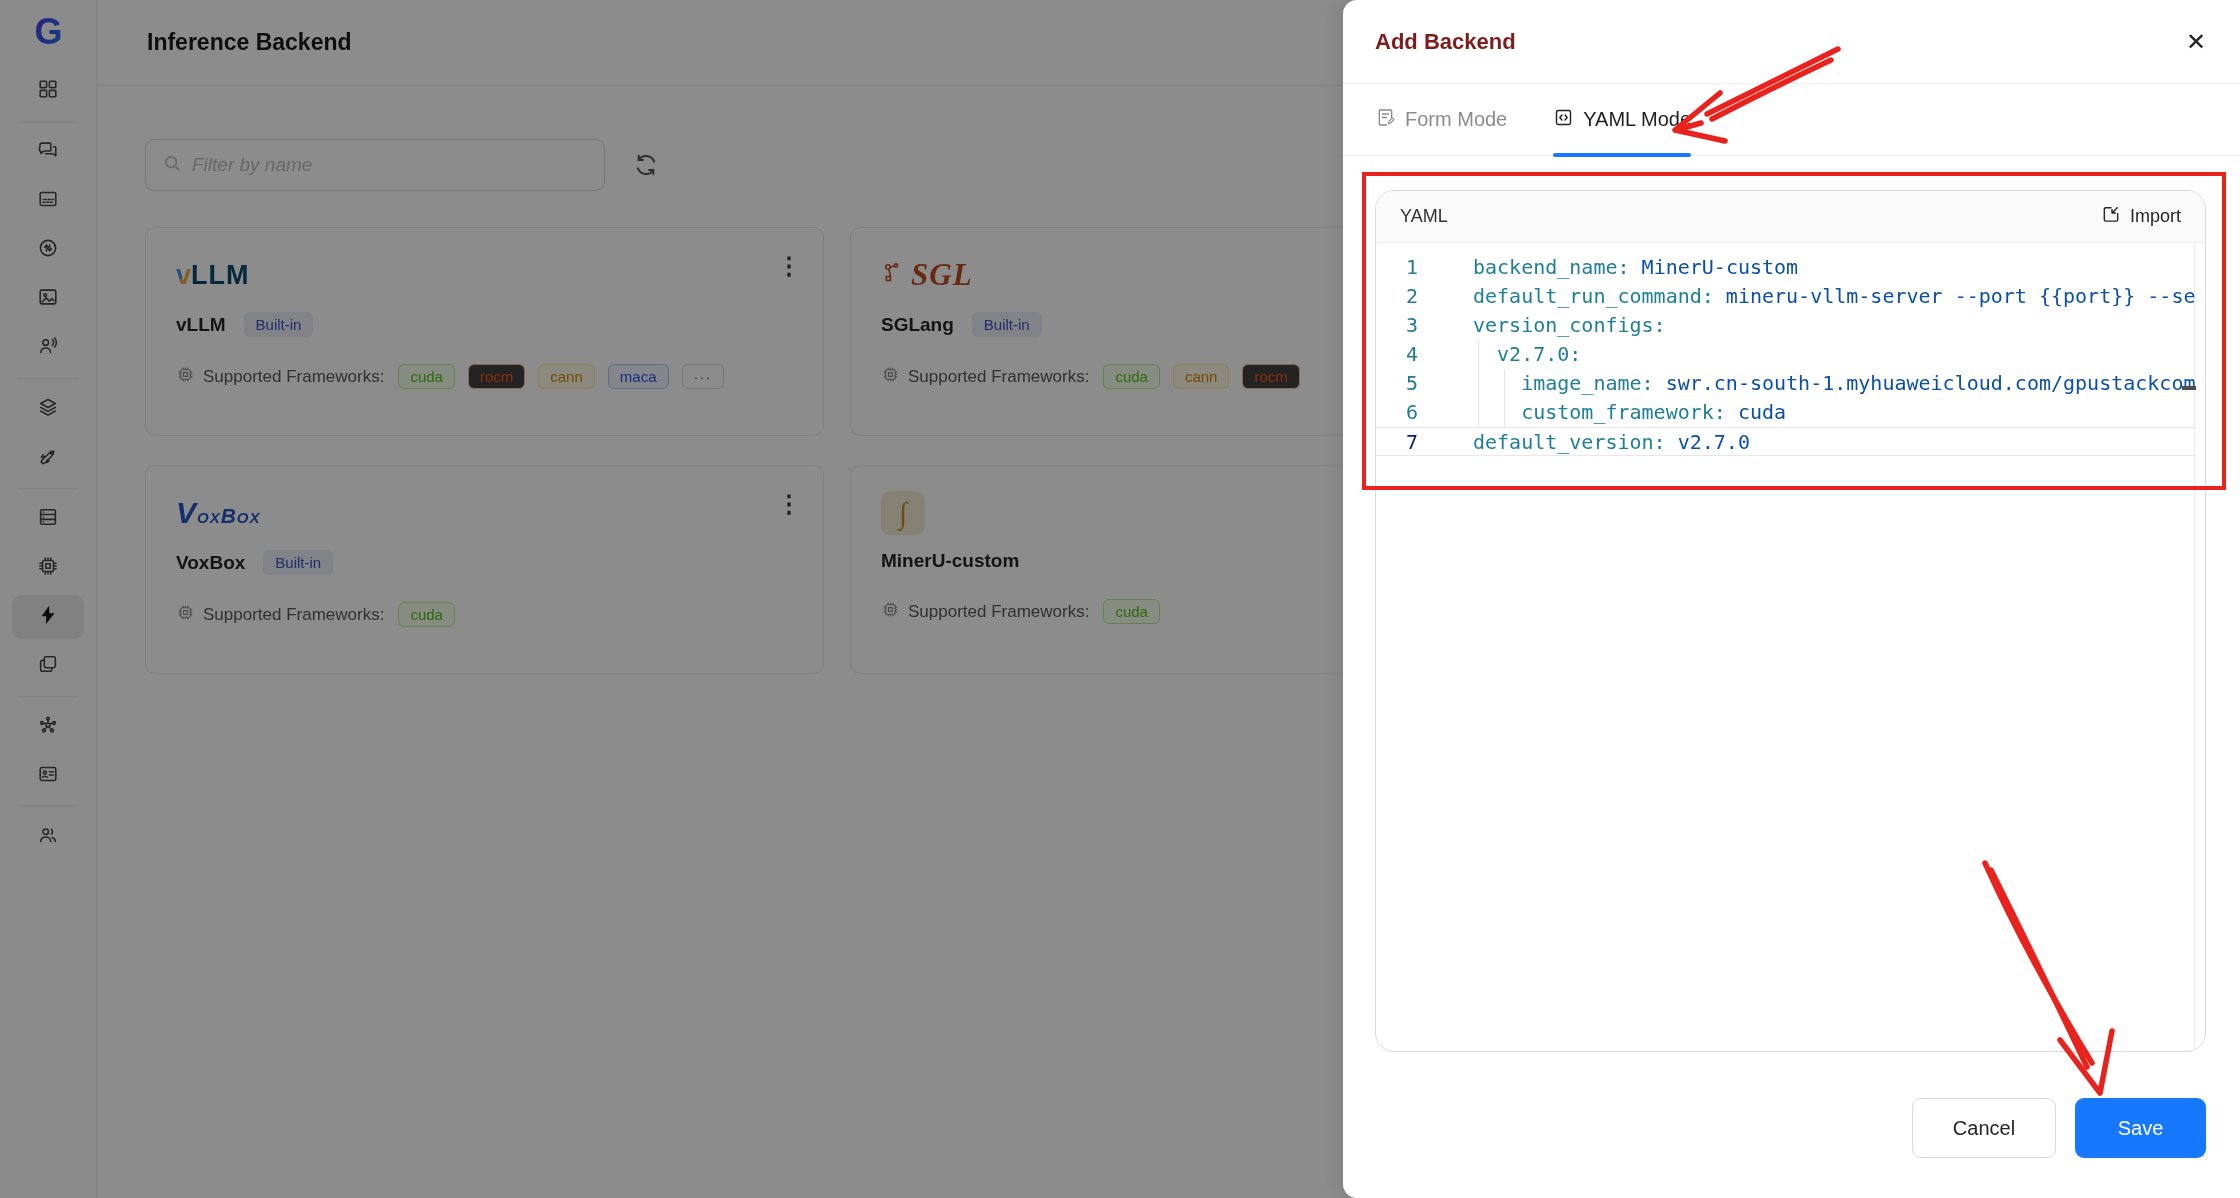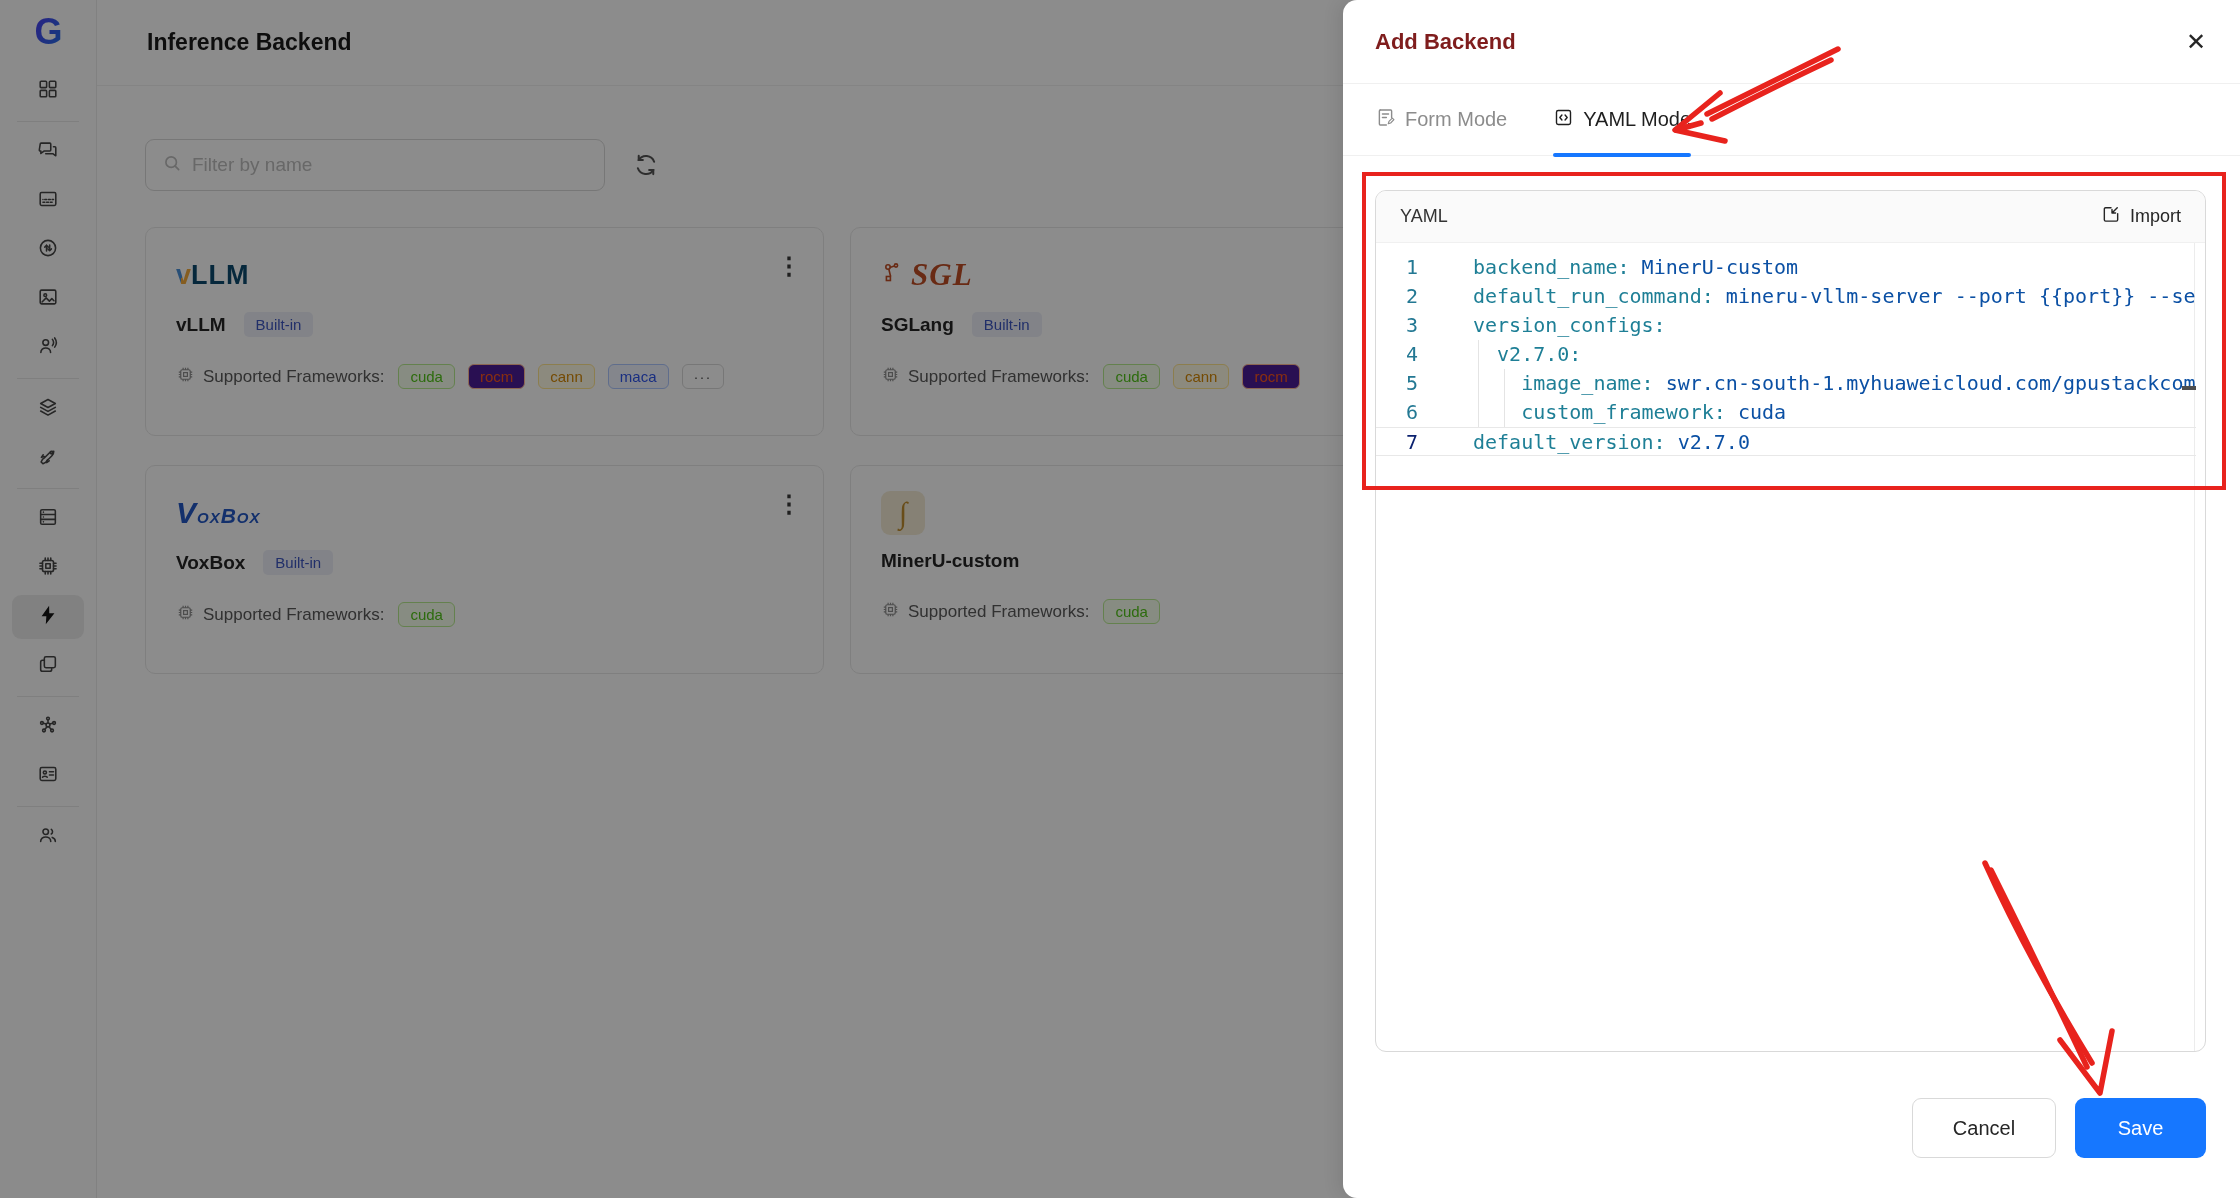--- a/index.html
+++ b/index.html
@@ -16,21 +16,21 @@
   .nav-item.active { background:#ececec; }
   .nav-divider { width:62px; height:1px; background:#e8e8e8; margin:8px auto; }
 
   
   .main { position:absolute; left:97px; top:0; right:0; height:100%; background:#fff; }
   .main-header { height:86px; border-bottom:1px solid #f0f0f0; display:flex; align-items:center; padding-left:50px; }
   .page-title { font-size:23px; font-weight:700; color:#1b1b1b; }
   .content { padding:53px 0 0 48px; }
   .toolbar { display:flex; align-items:center; }
   .filter-input { width:460px; height:52px; border:1px solid #d9d9d9; border-radius:9px; display:flex; align-items:center; padding:0 16px; background:#fff; }
-  .filter-input input { border:none; outline:none; font-size:19px; flex:1; margin-left:10px; color:#7f1d1d; font-family:"Liberation Sans",sans-serif; }
+  .filter-input input { border:none; outline:none; font-size:19px; flex:1; margin-left:10px; color:#7f1d1d; font-family:"Liberation Sans",sans-serif;font-style:italic; }
   .filter-input input::placeholder { color:#bdbdbd; }
   .refresh-btn { margin-left:28px; display:flex; align-items:center; }
   .refresh-btn svg { stroke:#555; fill:none; stroke-width:1.9; stroke-linecap:round; }
 
   .cards { margin-top:36px; display:grid; grid-template-columns:679px 679px; grid-gap:29px 26px; }
   .card { position:relative; height:209px; border:1px solid #e8e8e8; border-radius:10px; background:#fff; padding:26px 30px; }
   .kebab { position:absolute; right:22px; top:28px; font-size:24px; color:#3a3a3a; letter-spacing:0; line-height:20px; font-weight:700; }
   .card-logo-row { height:42px; display:flex; align-items:center; }
   .vllm-v { font-size:27px; font-weight:800; background:linear-gradient(100deg,#4a90d9 42%,#f2a93b 42%); -webkit-background-clip:text; background-clip:text; color:transparent; }
   .vllm-rest { font-size:27px; font-weight:600; color:#0c4a6e; letter-spacing:1px; }
@@ -42,40 +42,40 @@
   .mineru-logo { width:44px; height:44px; border-radius:9px; background:#f4ecd6; display:flex; align-items:center; justify-content:center;
                  font-family:"Liberation Serif",serif; font-size:30px; color:#bf8c2e; }
   .card-name-row { margin-top:16px; display:flex; align-items:center; }
   .card-name { font-size:19px; font-weight:600; color:#262626; }
   .badge { margin-left:18px; font-size:15px; color:#3d56c0; background:#edeff8; border-radius:5px; padding:4px 12px; }
   .fw-row { margin-top:27px; display:flex; align-items:center; }
   .fw-row .cpu-ic svg { stroke:#8c8c8c; fill:none; stroke-width:1.5; }
   .fw-label { font-size:17px; color:#595959; margin:0 14px 0 8px; }
   .tag { font-size:15px; padding:3px 11px; border-radius:6px; border:1px solid #d9d9d9; margin-right:13px; background:#fff; color:#595959; }
   .tag[data-color="green"]    { color:#52c41a; background:#f6ffed; border-color:#b7eb8f; }
-  .tag[data-color="volcano"]  { color:#fa541c; background:#4c1d95; border-color:#ffbb96; }
+  .tag[data-color="volcano"]  { color:#fa541c; background:#404040; border-color:#ffbb96; }
   .tag[data-color="gold"]     { color:#d48806; background:#fffbe6; border-color:#ffe58f; }
   .tag[data-color="geekblue"] { color:#2f54eb; background:#f0f5ff; border-color:#adc6ff; }
   .tag[data-color="more"]     { color:#595959; background:#fff; border-color:#d9d9d9; letter-spacing:1px; }
 
   
   .mask { position:absolute; inset:0; background:rgba(0,0,0,0.45); z-index:5; }
   .drawer { position:absolute; top:0; right:0; width:897px; height:100%; background:#fff; z-index:10;
             border-radius:14px 0 0 14px; box-shadow:-6px 0 16px rgba(0,0,0,.08); }
   .drawer-header { height:84px; border-bottom:1px solid #f0f0f0; display:flex; align-items:center; justify-content:space-between; padding:0 34px 0 32px; }
   .drawer-title { font-size:22px; font-weight:700; color:#7f1d1d; }
   .close-x { font-size:24px; color:#262626; line-height:1; cursor:pointer; }
   .tabbar { height:72px; border-bottom:1px solid #f0f0f0; display:flex; align-items:flex-start; padding:0 32px; position:relative; }
   .tab { display:flex; align-items:center; gap:9px; font-size:20px; color:#8c8c8c; margin-right:46px; position:relative; height:100%; }
   .tab svg { stroke:#8c8c8c; fill:none; stroke-width:1.6; stroke-linecap:round; stroke-linejoin:round; }
   .tab.active { color:#1f1f1f; font-weight:500; }
   .tab.active svg { stroke:#1f1f1f; }
   .tab.active::after { content:""; position:absolute; left:0; right:0; bottom:-2px; height:4px; background:#1677ff; border-radius:2px; }
 
-  .editor { position:absolute; left:32px; top:190px; width:831px; height:862px; border:1px solid #d9d9d9; border-radius:11px; overflow:hidden; background:#fff; }
+  .editor { position:absolute; left:32px; top:190px; width:831px; height:862px; border:1px solid #d9d9d9; border-radius:19px; overflow:hidden; background:#fff; }
   .editor-header { height:52px; background:#fafafa; border-bottom:1px solid #f0f0f0; display:flex; align-items:center; justify-content:space-between; padding:0 24px; }
   .editor-title { font-size:18px; color:#333; }
   .import-btn { display:flex; align-items:center; gap:9px; font-size:18px; color:#262626; cursor:pointer; }
   .import-btn svg { stroke:#262626; fill:none; stroke-width:1.7; stroke-linecap:round; stroke-linejoin:round; }
   .code-area { position:relative; padding-top:10px; height:calc(100% - 52px); font-family:"DejaVu Sans Mono",monospace; font-size:20px; }
   .cl { display:flex; height:29px; line-height:29px; width:820px; overflow:hidden; white-space:pre; position:relative; }
   .ln { width:42px; text-align:right; color:#237893; flex:none; }
   .ct { margin-left:55px; white-space:pre; }
   .yk { color:#1e7f96; }
   .yv { color:#0b50a4; }

